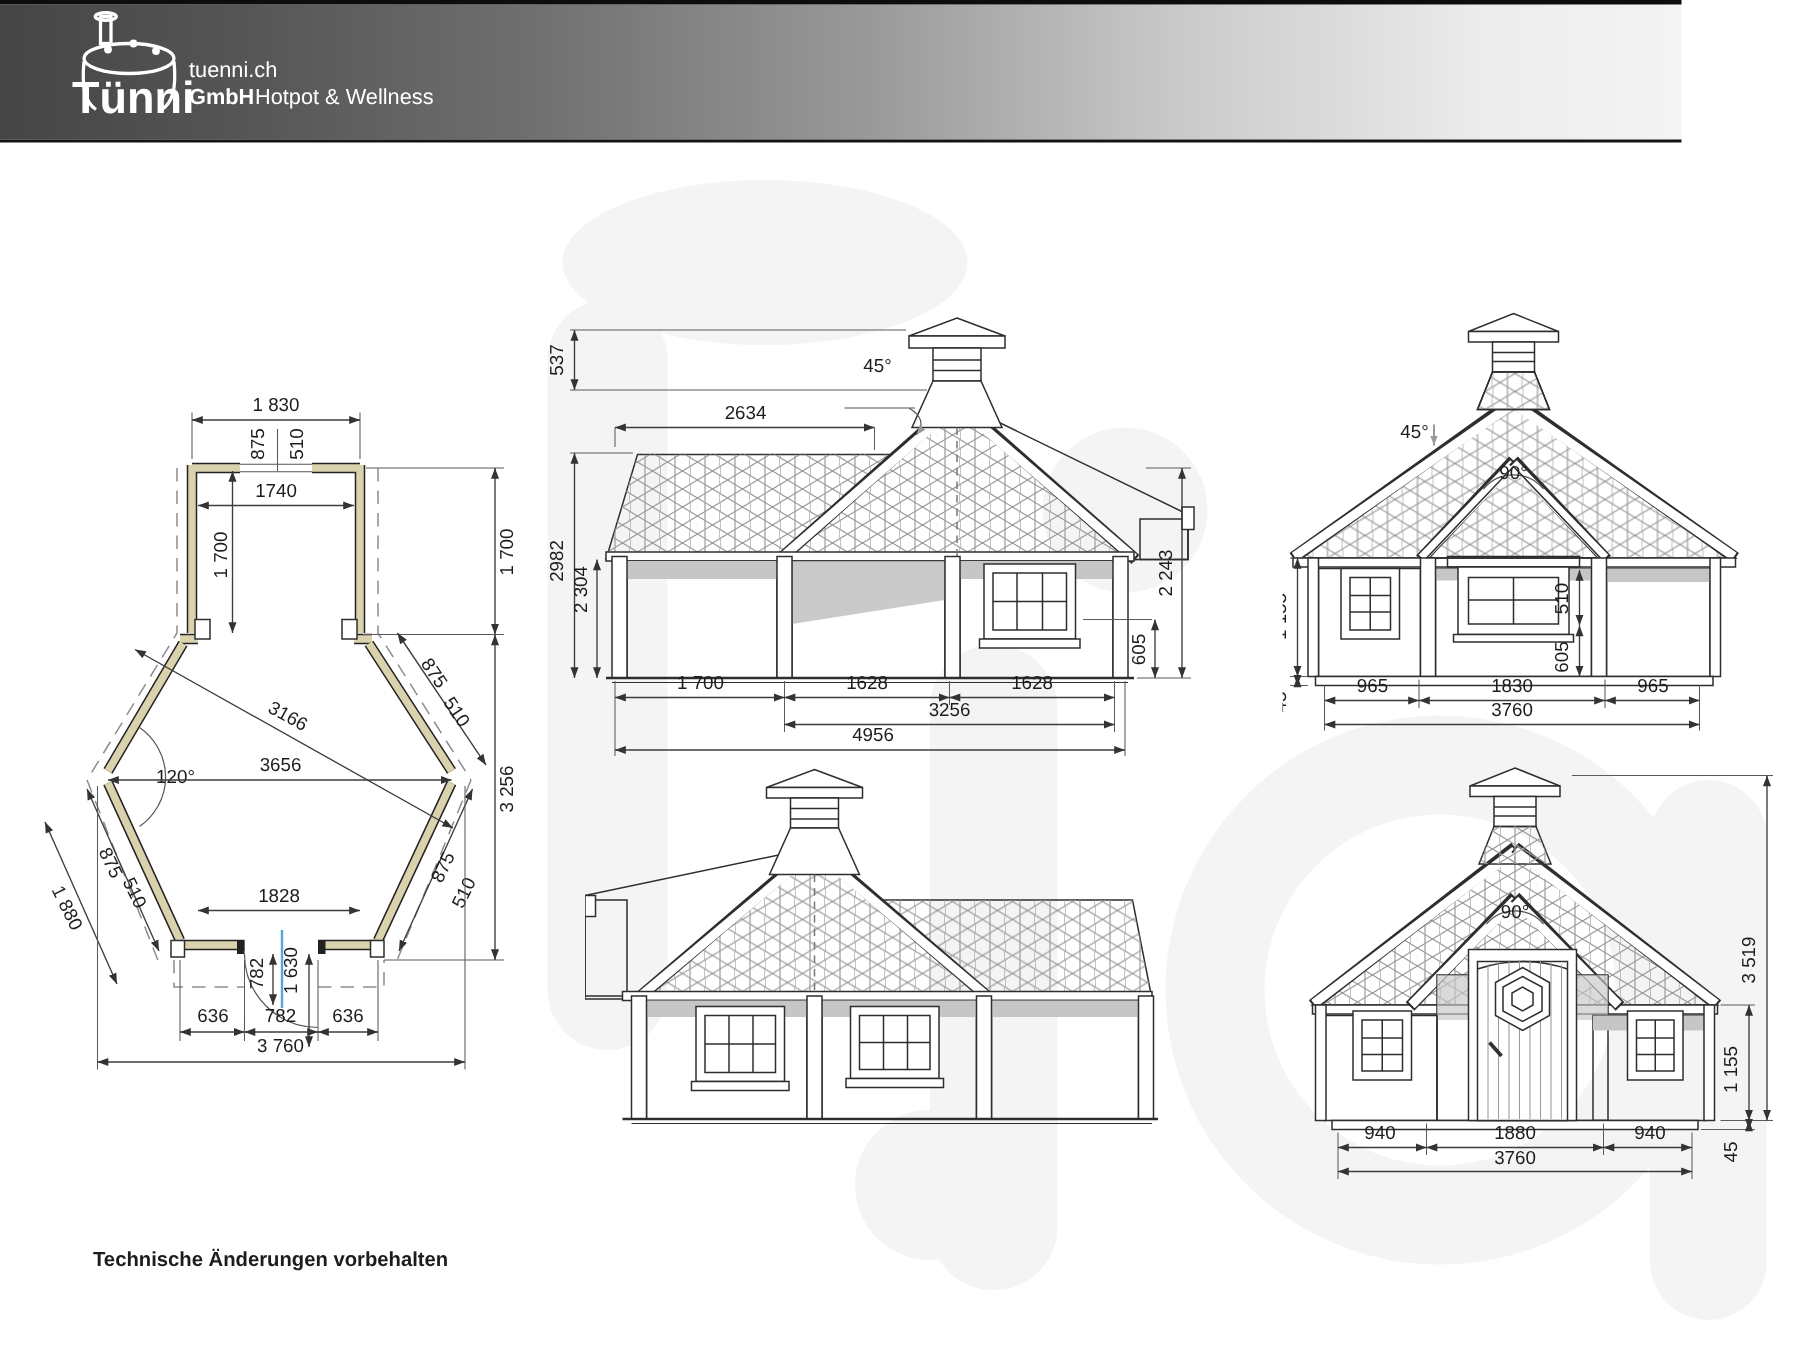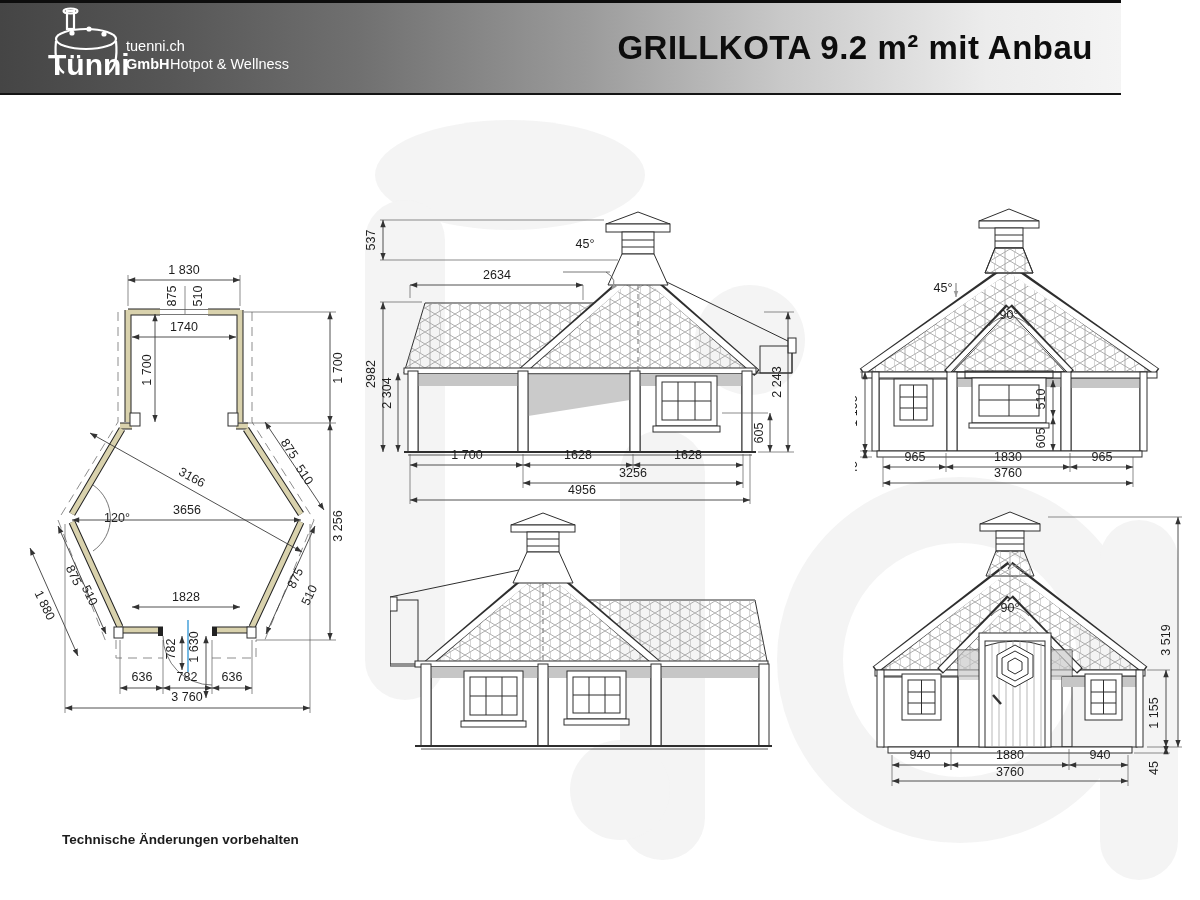--- a/index.html
+++ b/index.html
@@ -87,21 +87,20 @@
       <g fill="#fff">
         <circle cx="58" cy="30" r="2.6"></circle>
           <circle cx="75" cy="26" r="2.6"></circle>
           <circle cx="90" cy="31" r="2.6"></circle>
       </g>
       <text class="logo-t" x="34" y="72" font-size="30" font-weight="bold">Tünni</text>
       <text class="logo-t" x="112" y="48" font-size="14.5">tuenni.ch</text>
       <text class="logo-t" x="112" y="66" font-size="14.5" font-weight="bold">GmbH</text>
       <text class="logo-t" x="156" y="66" font-size="14.5">Hotpot &amp; Wellness</text>
     </svg>
-    <div id="title">GRILLKOTA 9.2 m² mit Anbau</div>
   </div>
 
   <svg class="panel" style="left:20px;top:250px" width="345" height="475" viewBox="0 0 345 475">
 
     <g class="dash">
       <path d="M98,62 V172 L38,270 M38,270 L86,392 M232,62 V172 L294,270 M294,270 L244,392"></path>
       <path d="M96,390 V408 H143 M192,408 H236 V390"></path>
     </g>
 
     <g>

